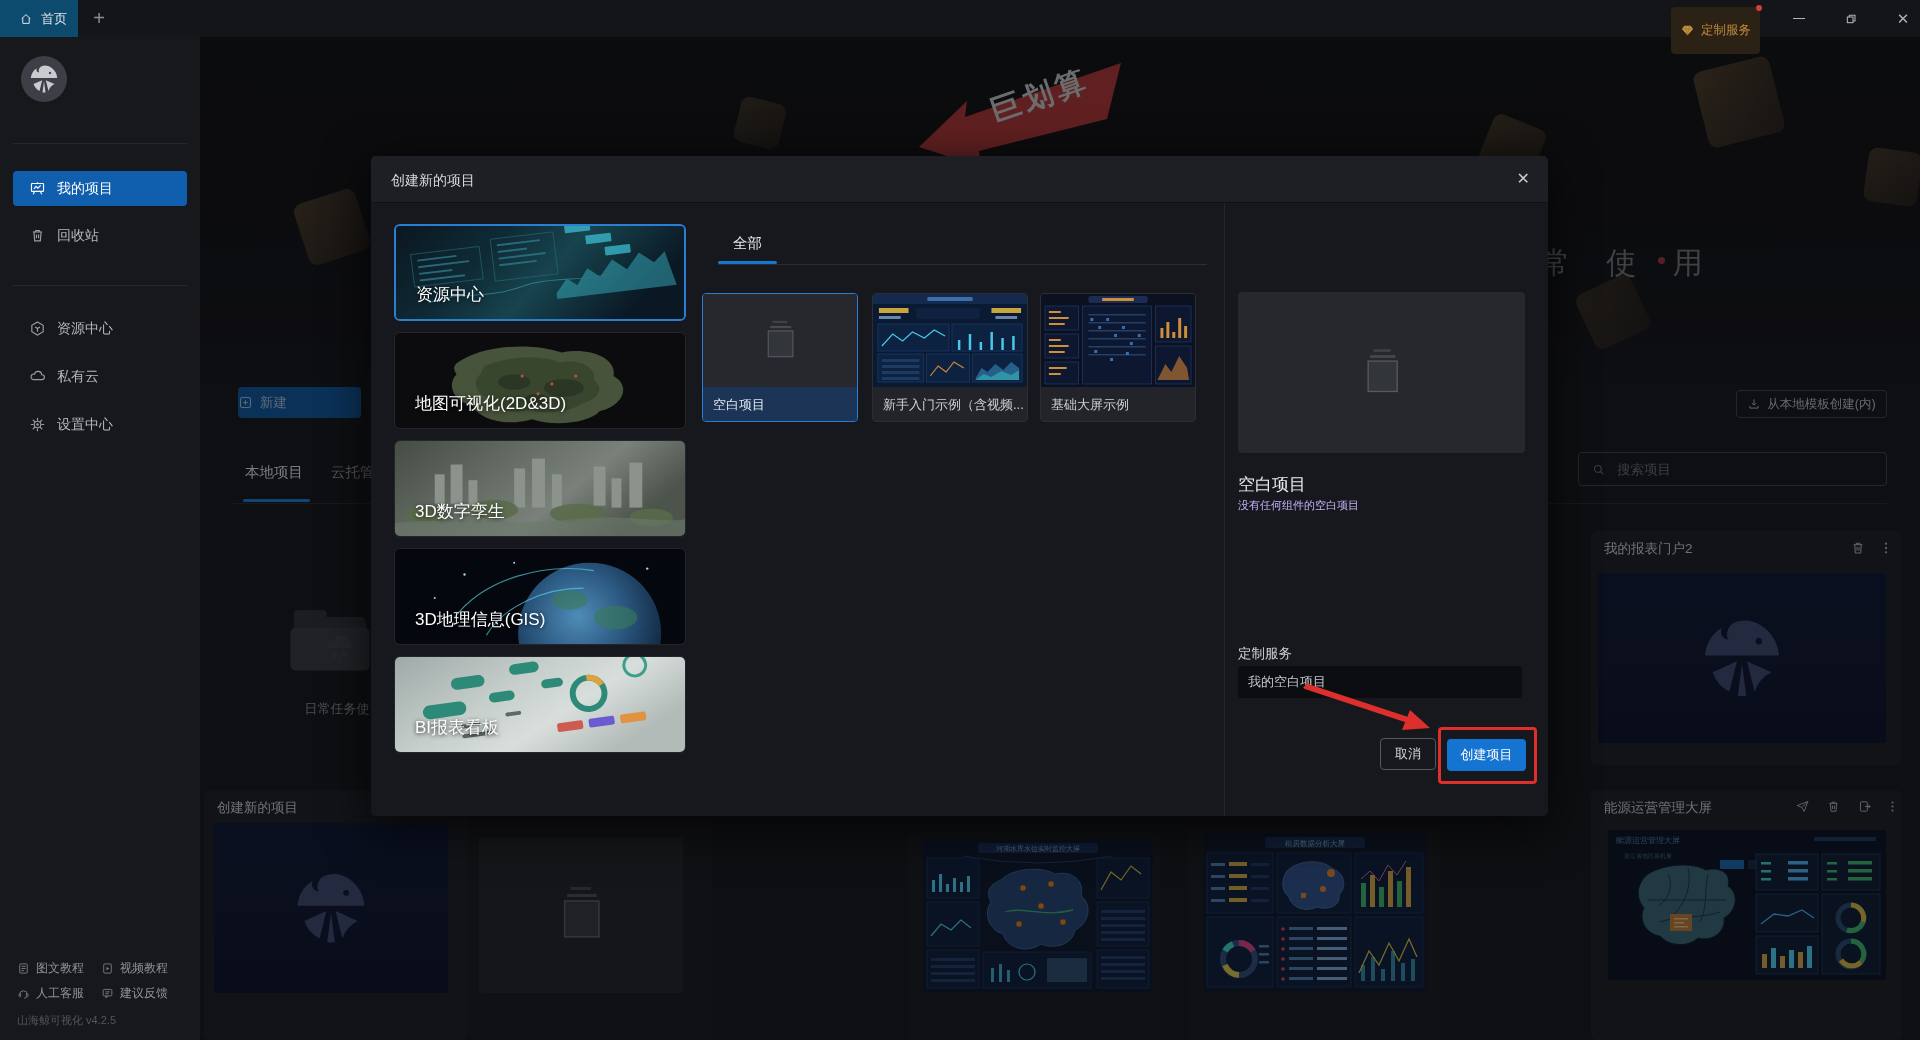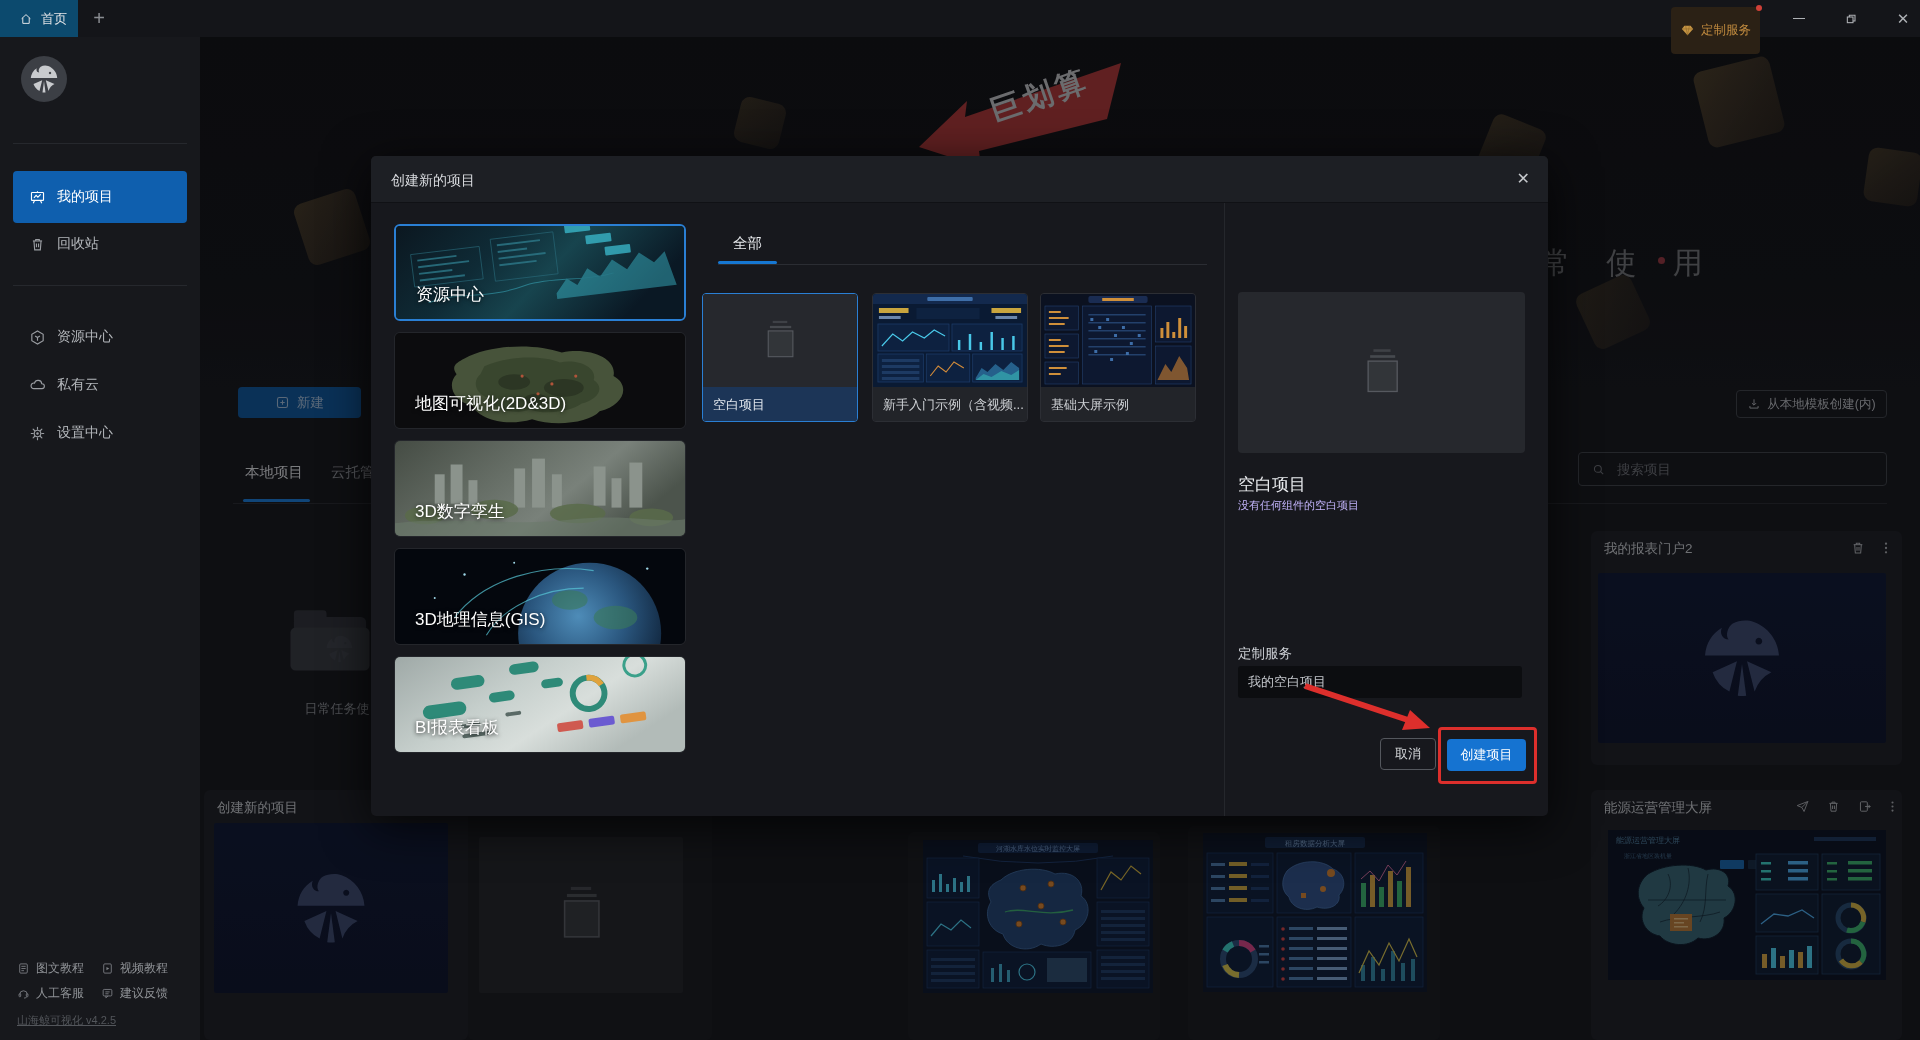--- a/index.html
+++ b/index.html
@@ -17,37 +17,37 @@
             display:flex;align-items:center;gap:6px;padding:12px 9px;}
   .service-pill span{color:#c08a3e;font-size:12.5px;}
   .red-dot{position:absolute;width:6px;height:6px;border-radius:50%;background:#d04038;}
   .winbtn{position:absolute;top:0;width:46px;height:37px;display:flex;align-items:center;justify-content:center;
           color:#aeb1b5;font-size:15px;}
   
   .sidebar{position:absolute;left:0;top:37px;width:200px;height:1003px;background:#17181c;z-index:30;}
   .avatar{position:absolute;left:21px;top:19px;width:46px;height:46px;border-radius:50%;background:#3c3f45;
           color:#c9cbce;display:flex;align-items:center;justify-content:center;}
   .sb-div{position:absolute;left:13px;width:174px;height:1px;background:#26282d;}
-  .sb-item{position:absolute;left:13px;width:174px;height:52px;border-radius:4px;display:flex;align-items:center;
+  .sb-item{position:absolute;left:13px;width:174px;height:35px;border-radius:4px;display:flex;align-items:center;
            gap:11px;padding-left:16px;box-sizing:border-box;color:#b4b7bb;font-size:14px;}
   .sb-item .ic{color:#9a9da2;}
   .sb-item.active{background:#0f5fae;color:#fff;}
   .sb-item.active .ic{color:#fff;}
   .foot-link{position:absolute;display:flex;gap:6px;align-items:center;color:#8f9296;font-size:12px;}
   .foot-link .ic{color:#7e8186;}
-  .version{position:absolute;left:17px;top:976px;color:#53565b;font-size:11px;text-decoration:underline;}
+  .version{position:absolute;left:17px;top:976px;color:#53565b;font-size:11px;}
   
   .main{position:absolute;left:200px;top:37px;width:1720px;height:1003px;background:#131419;}
   .banner{position:absolute;left:0;top:0;width:1720px;height:352px;
           background:linear-gradient(180deg,#0e0f12 0%,#101114 70%,#131419 100%);overflow:hidden;}
   .gift{position:absolute;border-radius:9px;background:linear-gradient(135deg,#7d6336 0%,#55422a 55%,#3a2d1c 100%);}
   .coin{position:absolute;border-radius:50%;background:radial-gradient(circle at 35% 35%,#93753c,#5a4524);}
   .promo-text{position:absolute;left:1340px;top:206px;font-size:30px;color:#6e7073;letter-spacing:14px;white-space:nowrap;}
   .btn-new{position:absolute;left:38px;top:350px;width:123px;height:31px;background:#0c5396;border-radius:4px;
-           color:#9db7d2;font-size:13.5px;display:flex;align-items:center;justify-content:center;gap:7px;}
+           color:#9db7d2;font-size:13.5px;display:flex;align-items:center;gap:7px;}
   .proj-tab{position:absolute;top:426px;font-size:14.5px;color:#8b8e93;white-space:nowrap;}
   .proj-tab.active{color:#d8dadd;}
   .tab-underline{position:absolute;left:43px;top:462px;width:67px;height:3px;background:#1677d2;border-radius:2px;}
   .h-div{position:absolute;left:33px;top:466px;width:1654px;height:1px;background:#25272c;}
   .btn-import{position:absolute;left:1536px;top:353px;width:151px;height:28px;border:1px solid #3b3e44;border-radius:4px;
            color:#b5b8bc;font-size:12.5px;display:flex;align-items:center;justify-content:center;gap:6px;box-sizing:border-box;}
   .search-box{position:absolute;left:1378px;top:415px;width:309px;height:34px;border:1px solid #3b3e44;border-radius:4px;
            display:flex;align-items:center;gap:9px;padding:0 12px;box-sizing:border-box;color:#686b70;}
   .search-box input{flex:1;background:transparent;border:none;outline:none;color:#c5c8cc;font-size:13.5px;
            font-family:inherit;}

